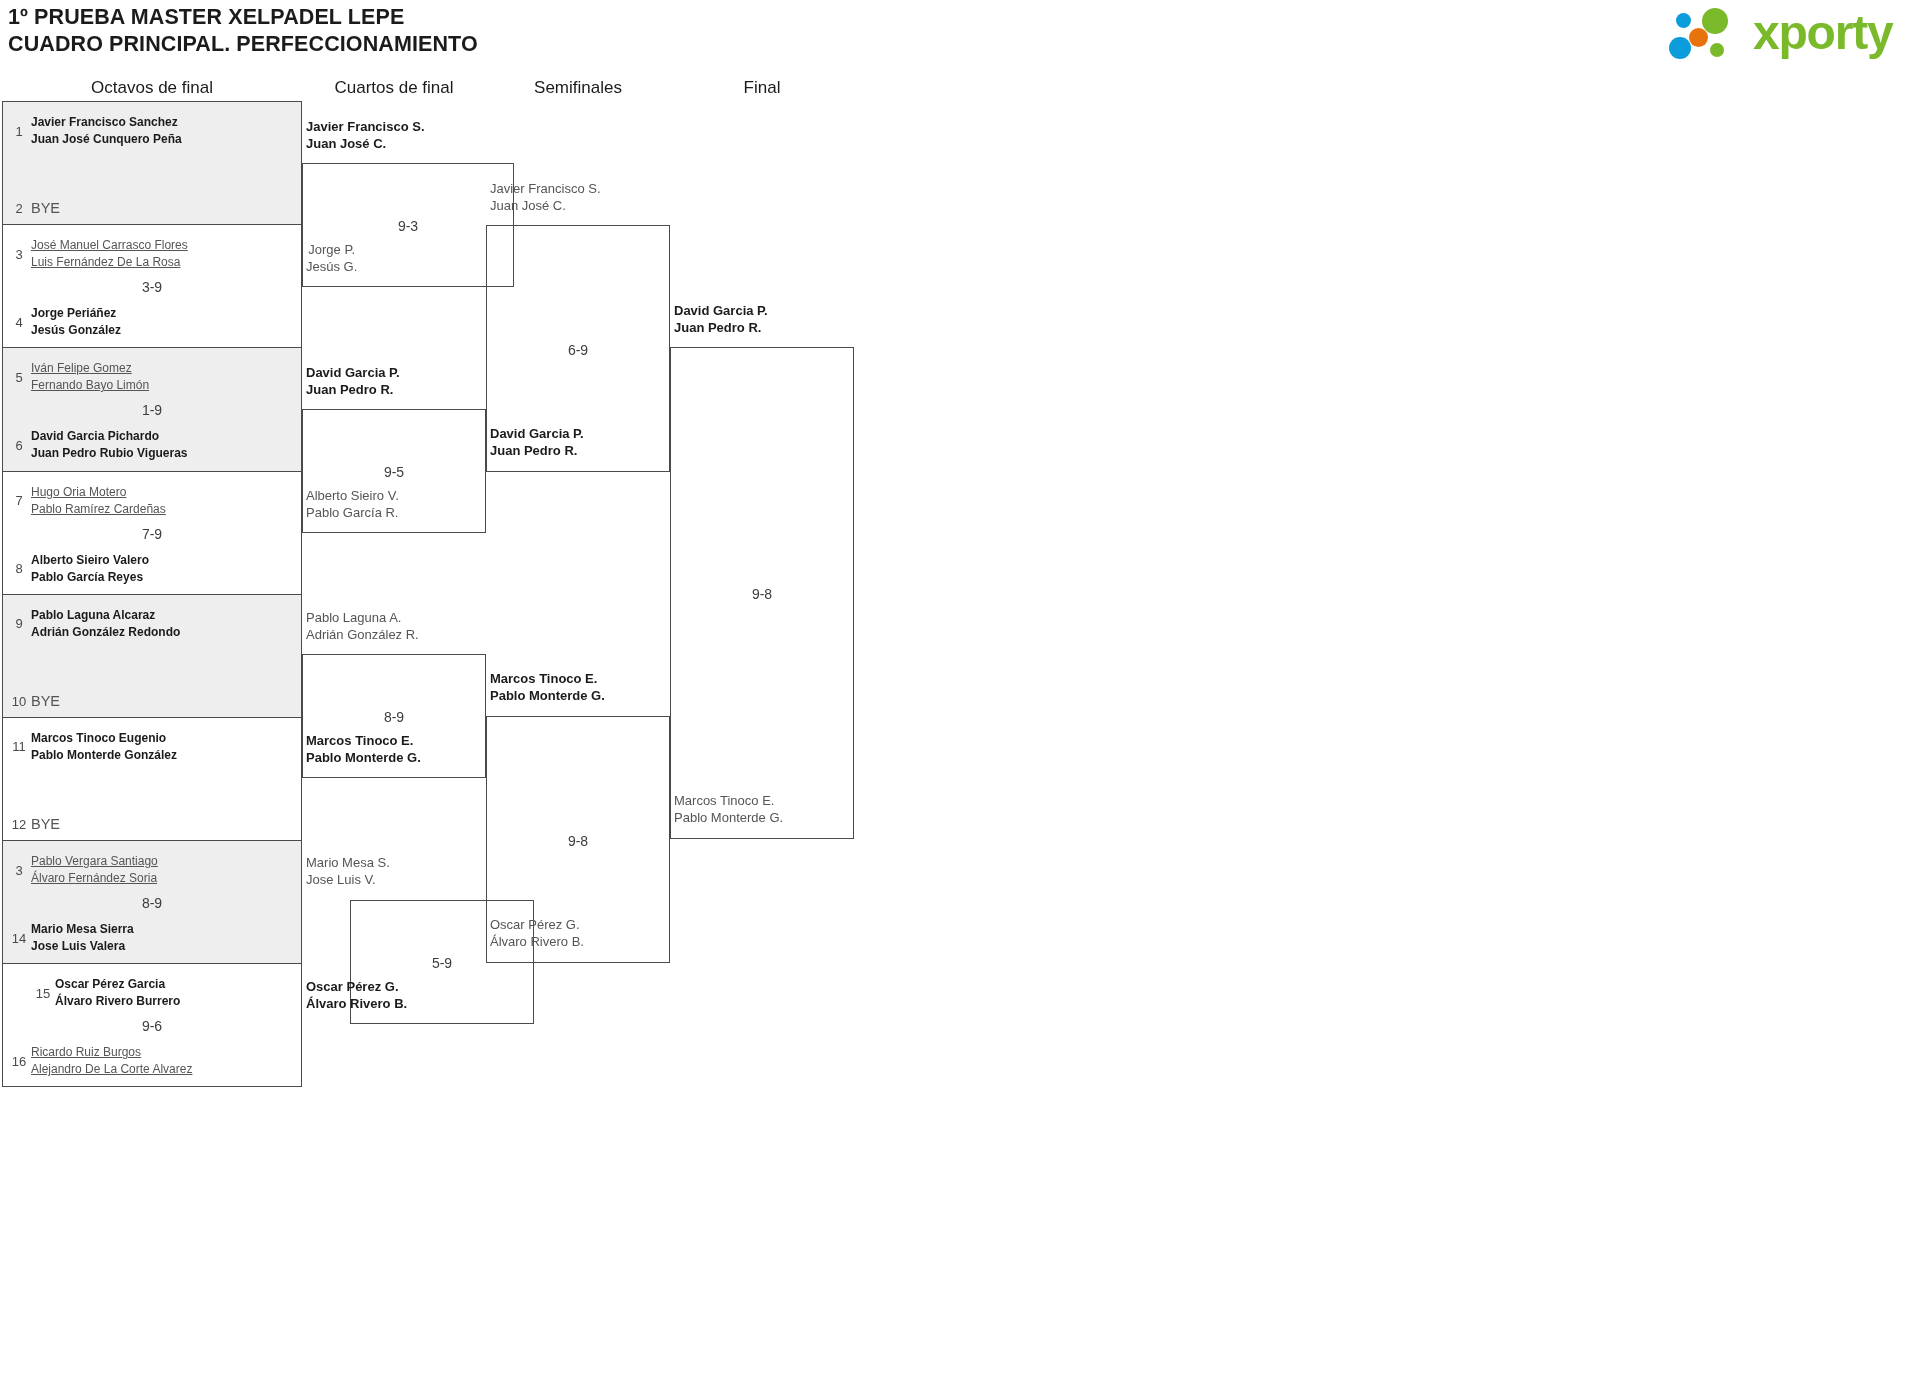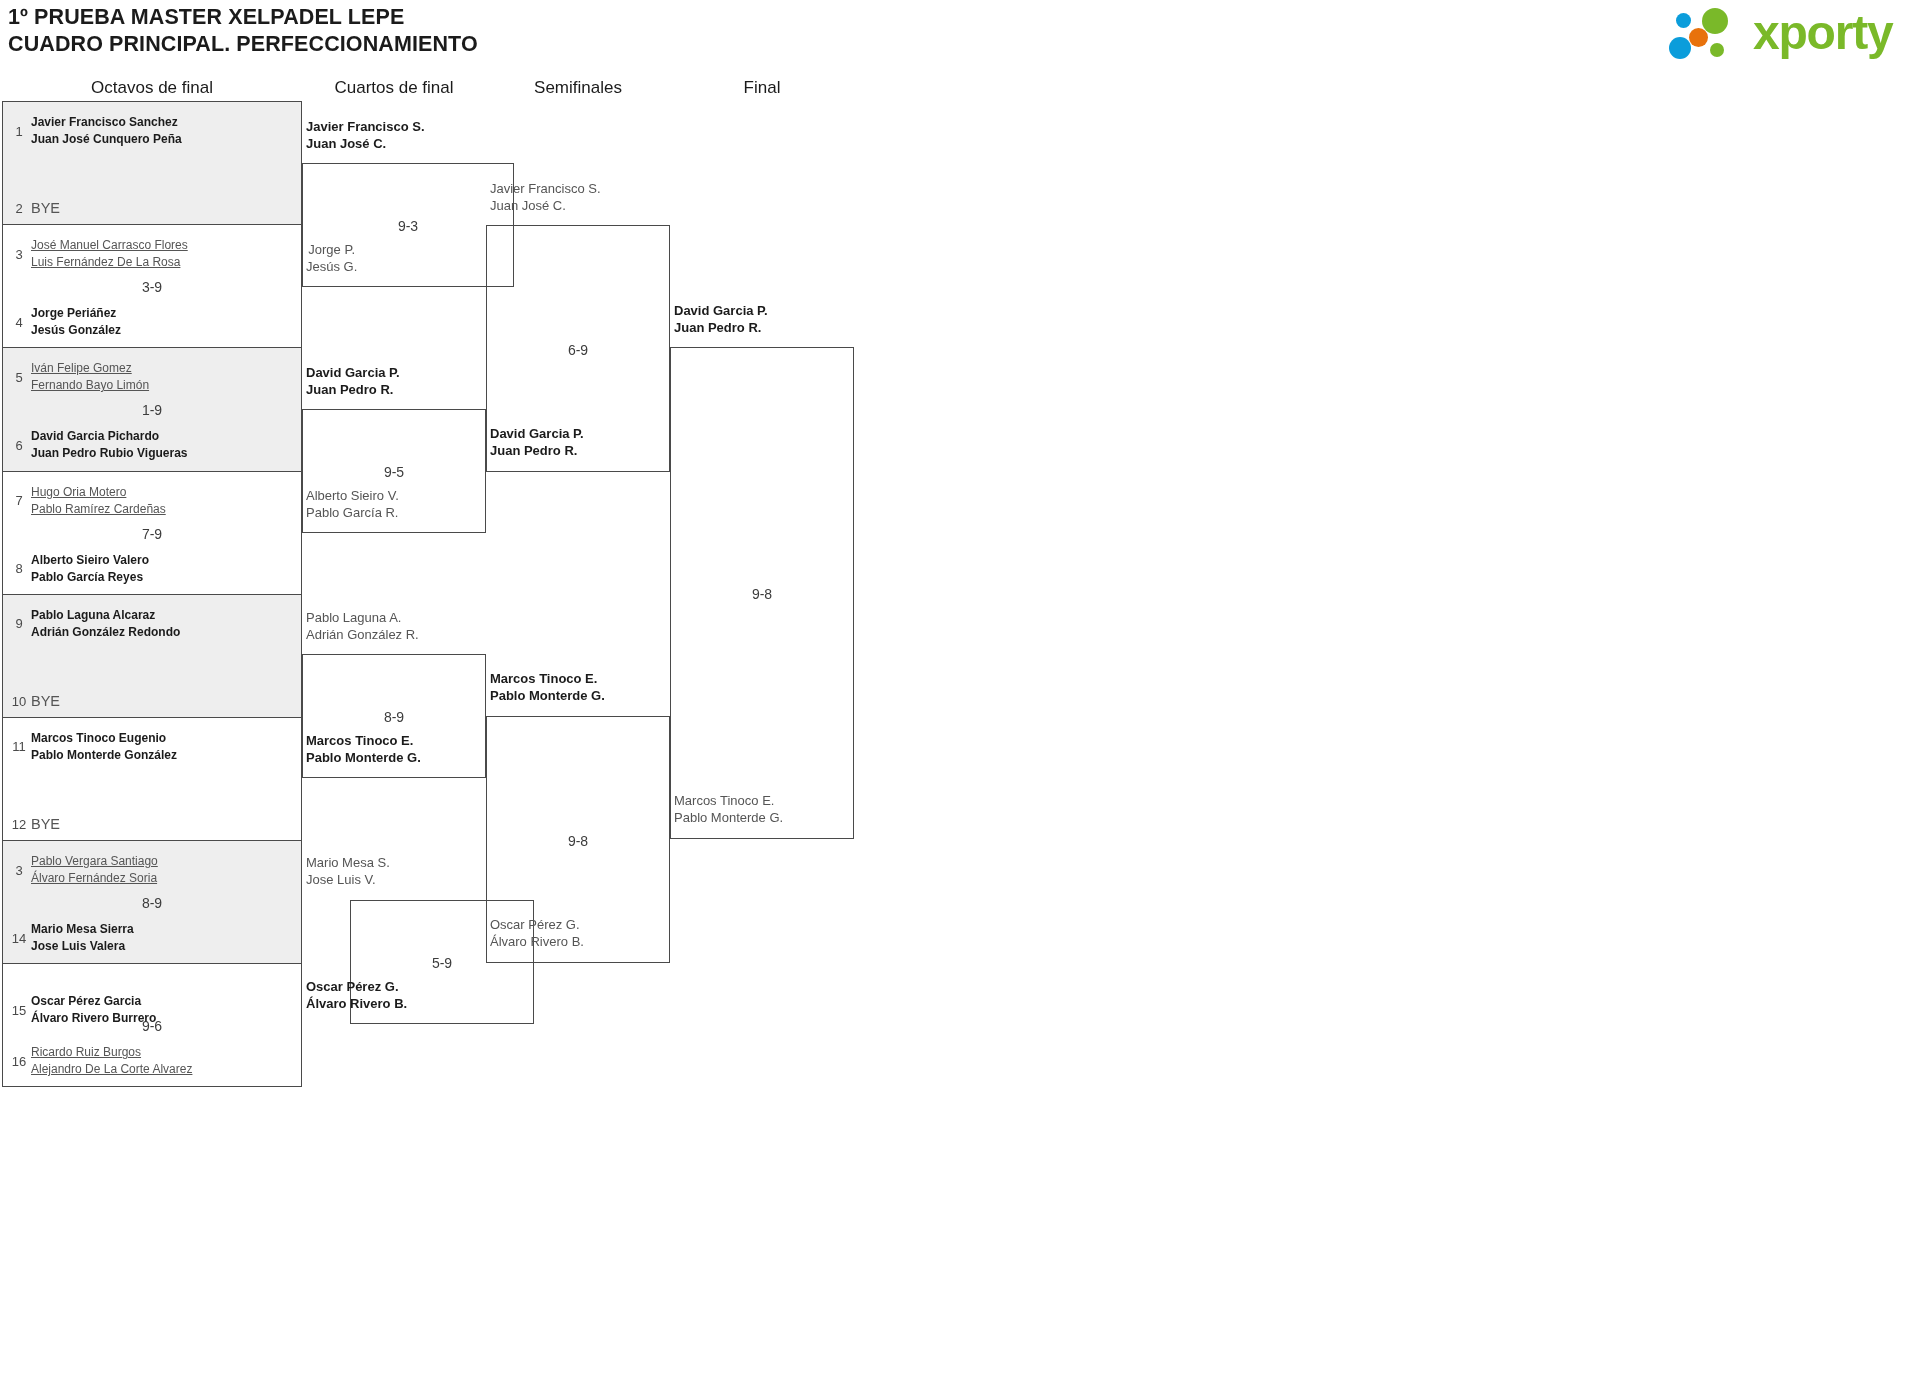--- a/index.html
+++ b/index.html
@@ -199,21 +199,21 @@
         <div class="slot win" style="top: 80px;">
           <div class="seed">14</div>
           <div class="team">
             <div class="ln">Mario Mesa Sierra</div>
             <div class="ln">Jose Luis Valera</div>
           </div>
         </div>
         <div class="r1score" style="top: 54px;">8-9</div>
       </div>
       <div class="r1box" style="height: 123.2px;">
-        <div class="slot win" style="top: 29px;">
+        <div class="slot win" style="top: 12px; margin-left: 24px;">
           <div class="seed">15</div>
           <div class="team">
             <div class="ln">Oscar Pérez Garcia</div>
             <div class="ln">Álvaro Rivero Burrero</div>
           </div>
         </div>
         <div class="slot lose" style="top: 80px;">
           <div class="seed">16</div>
           <div class="team">
             <div class="ln">Ricardo Ruiz Burgos</div>

